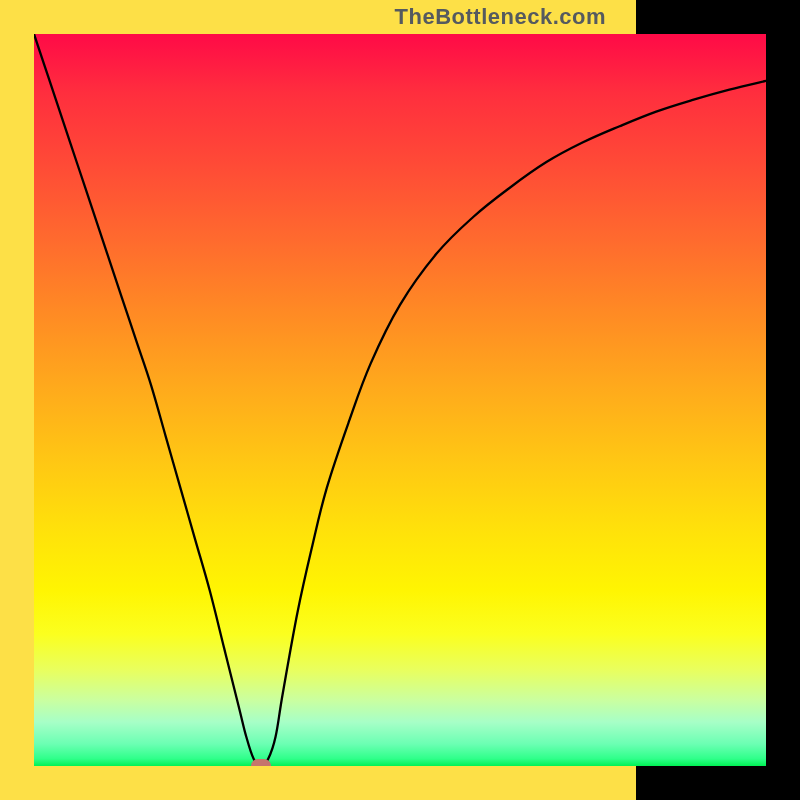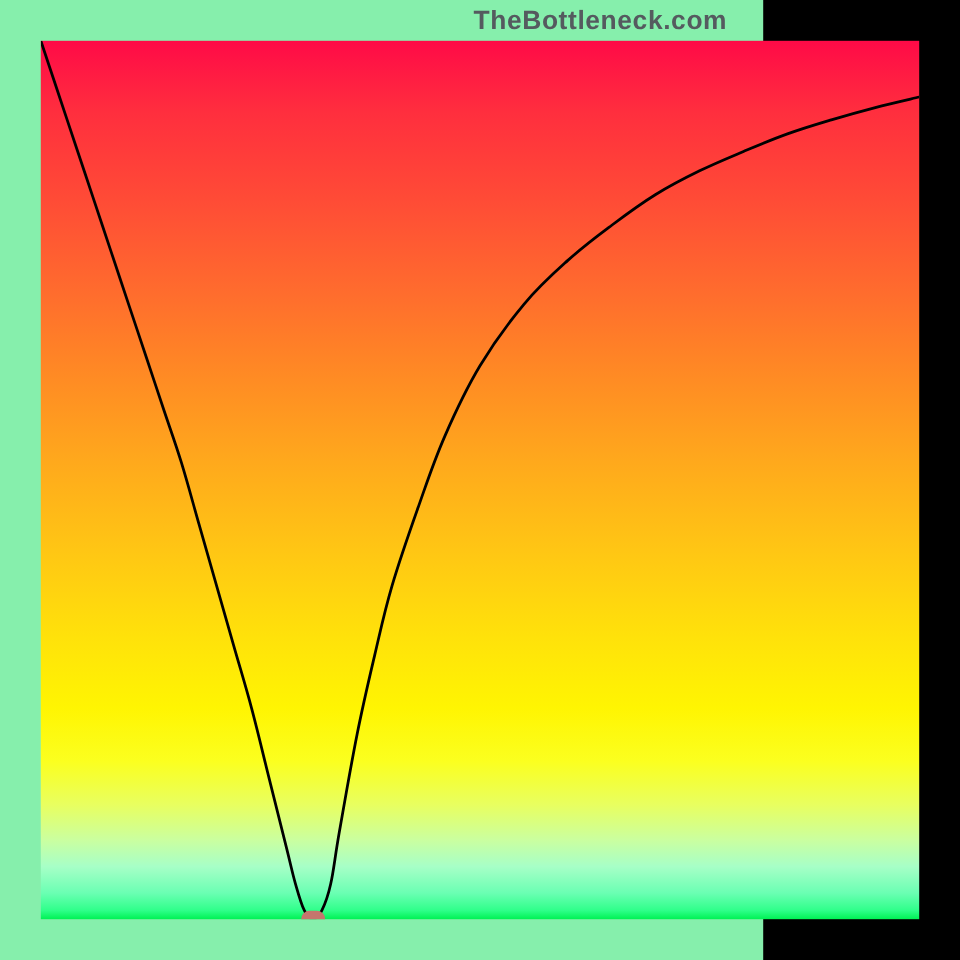--- a/index.html
+++ b/index.html
@@ -8,21 +8,21 @@
     width: 800px;
     height: 800px;
     overflow: hidden;
     background: #000;
     font-family: Arial, Helvetica, sans-serif;
   }
   .wrap {
     position: relative;
     width: 636px;
     height: 800px;
-    background: #86efac;
+    background: #fde047;
   }
   .plot-area {
     position: absolute;
     left: 34px;
     top: 34px;
     width: 732px;
     height: 732px;
     background: linear-gradient(to bottom,
       #ff0a47 0%,
       #ff2e3e 8%,

